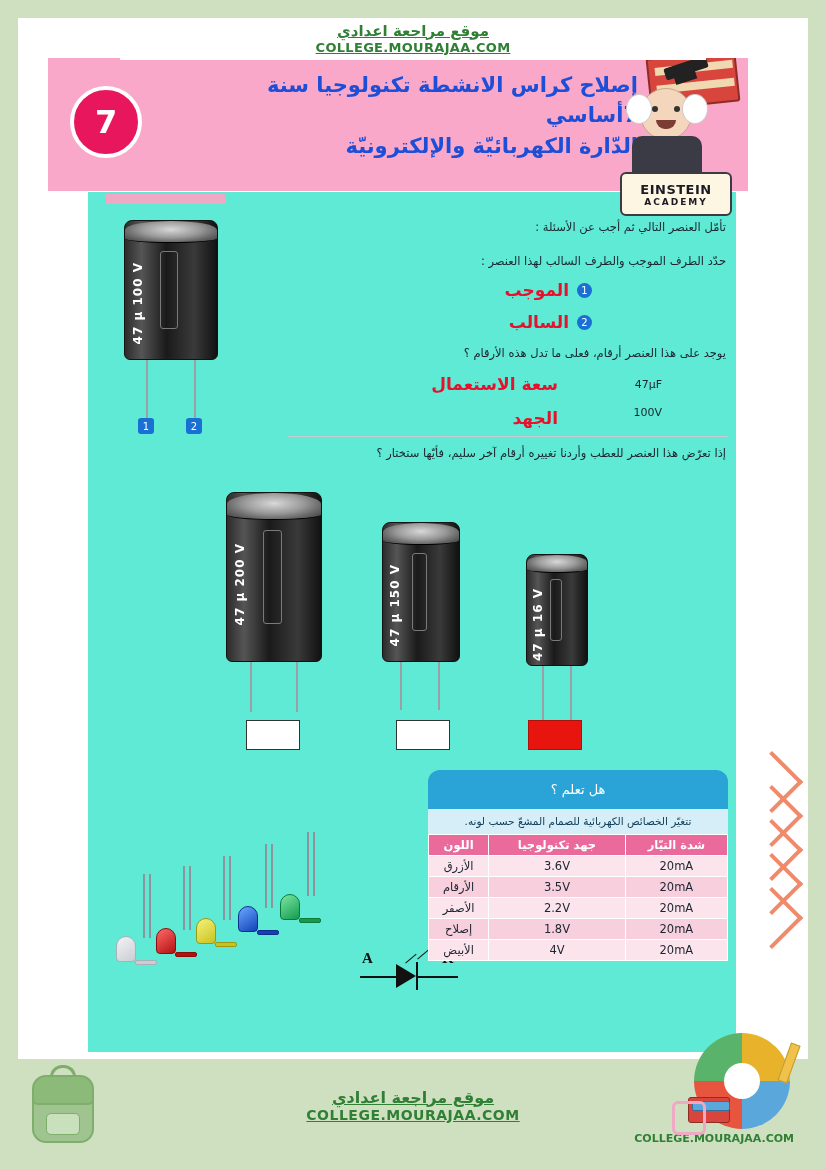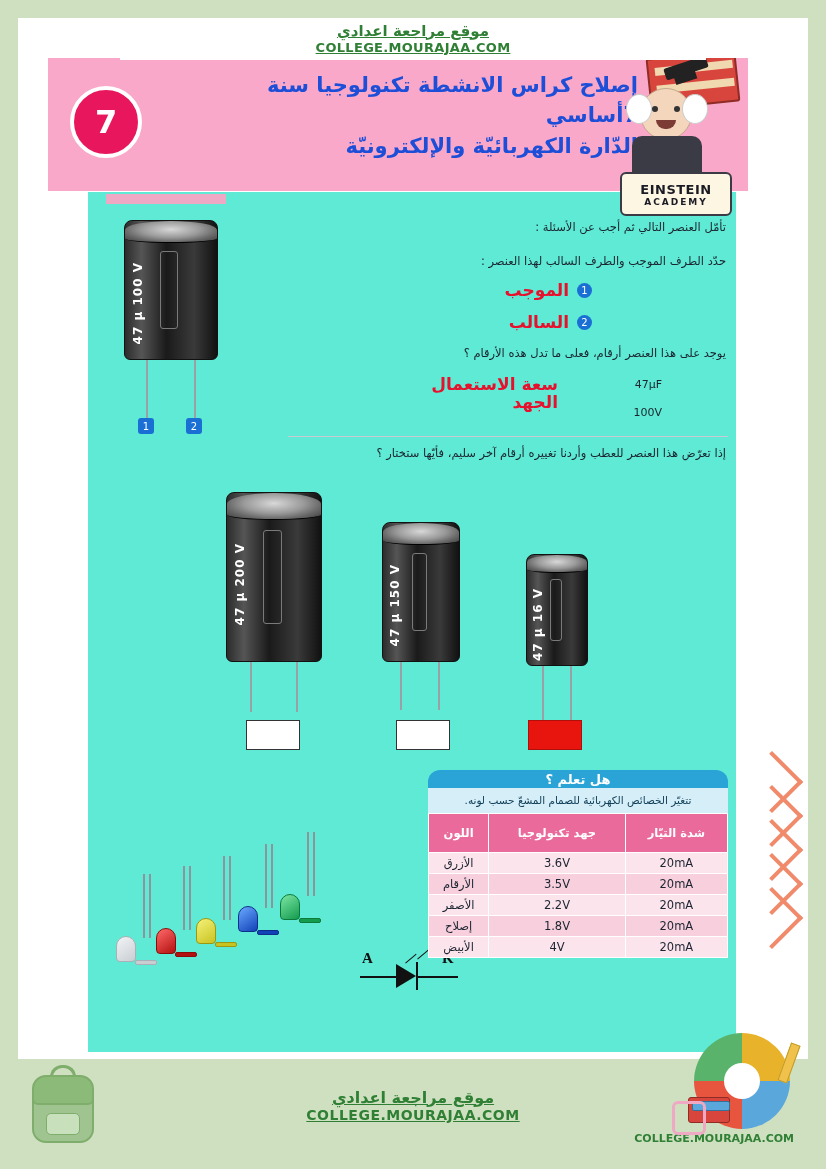--- a/index.html
+++ b/index.html
@@ -121,21 +121,21 @@
   .bullet {
     width:15px;height:15px;border-radius:50%;background:#1a6fd4;color:#fff;
     font-size:10px;display:inline-flex;align-items:center;justify-content:center;
     vertical-align:middle;
   }
   .ans-row { position:absolute; display:flex; align-items:center; gap:8px; direction:rtl; }
   .ans-red { color:#e8112d; font-weight:bold; font-size:17px; }
   .r1 { right:144px; top:88px; }
   .r2 { right:144px; top:120px; }
   .r3 { right:178px; top:182px; }
-  .r4 { right:178px; top:200px; }
+  .r4 { right:178px; top:216px; }
   .val47 { position:absolute; right:74px; top:186px; font-size:11px; color:#1b2430; }
   .val100 { position:absolute; right:74px; top:214px; font-size:11px; color:#1b2430; }
   
   .cap {
     position:absolute;
   }
   .cap .body {
     position:absolute; left:0; top:0;
     background:linear-gradient(90deg,#2c2c2c 0%,#555 18%,#1a1a1a 45%,#3a3a3a 75%,#111 100%);
     border-radius:8px 8px 6px 6px;
@@ -166,33 +166,33 @@
     font-size:10px;display:flex;align-items:center;justify-content:center;
   }
   
   .abox { position:absolute; width:54px; height:30px; border:1px solid #333; background:#fff; }
   .abox.red { background:#e8150f; border-color:#b0100c; }
   
   .dyk {
     position:absolute; right:8px; top:578px; width:300px;
   }
   .dyk-head {
-    width:100%; height:18px; background:#2aa3d6; color:#fff;
+    width:100%; height:39px; background:#2aa3d6; color:#fff;
     display:flex; align-items:center; justify-content:center;
-    font-size:13px; font-weight:bold; border-radius:12px 12px 0 0;
+    font-size:13px; font-weight:normal; border-radius:12px 12px 0 0;
     position:relative;
   }
   .dyk-sub {
     width:100%; background:#d6eef8; color:#12405a; font-size:10.5px;
     padding:5px 8px; text-align:center; line-height:1.4;
   }
   table.leds { width:100%; border-collapse:collapse; font-size:11.5px; }
   table.leds th {
     background:#e96a9b; color:#fff; font-size:11.5px; font-weight:bold;
-    border:1px solid #ffffff; padding:12px 2px; text-align:center;
+    border:1px solid #ffffff; padding:3px 2px; text-align:center;
   }
   table.leds td {
     border:1px solid #ffffff; padding:3px 2px; text-align:center; color:#1b2430;
   }
   table.leds tr:nth-child(odd) td { background:#fbe4ec; }
   table.leds tr:nth-child(even) td { background:#f7cfdd; }
   .leds-foot {
     background:#fbe4ec; border:1px solid #fff; text-align:center;
     font-size:11.5px; padding:4px; color:#1b2430;
   }

